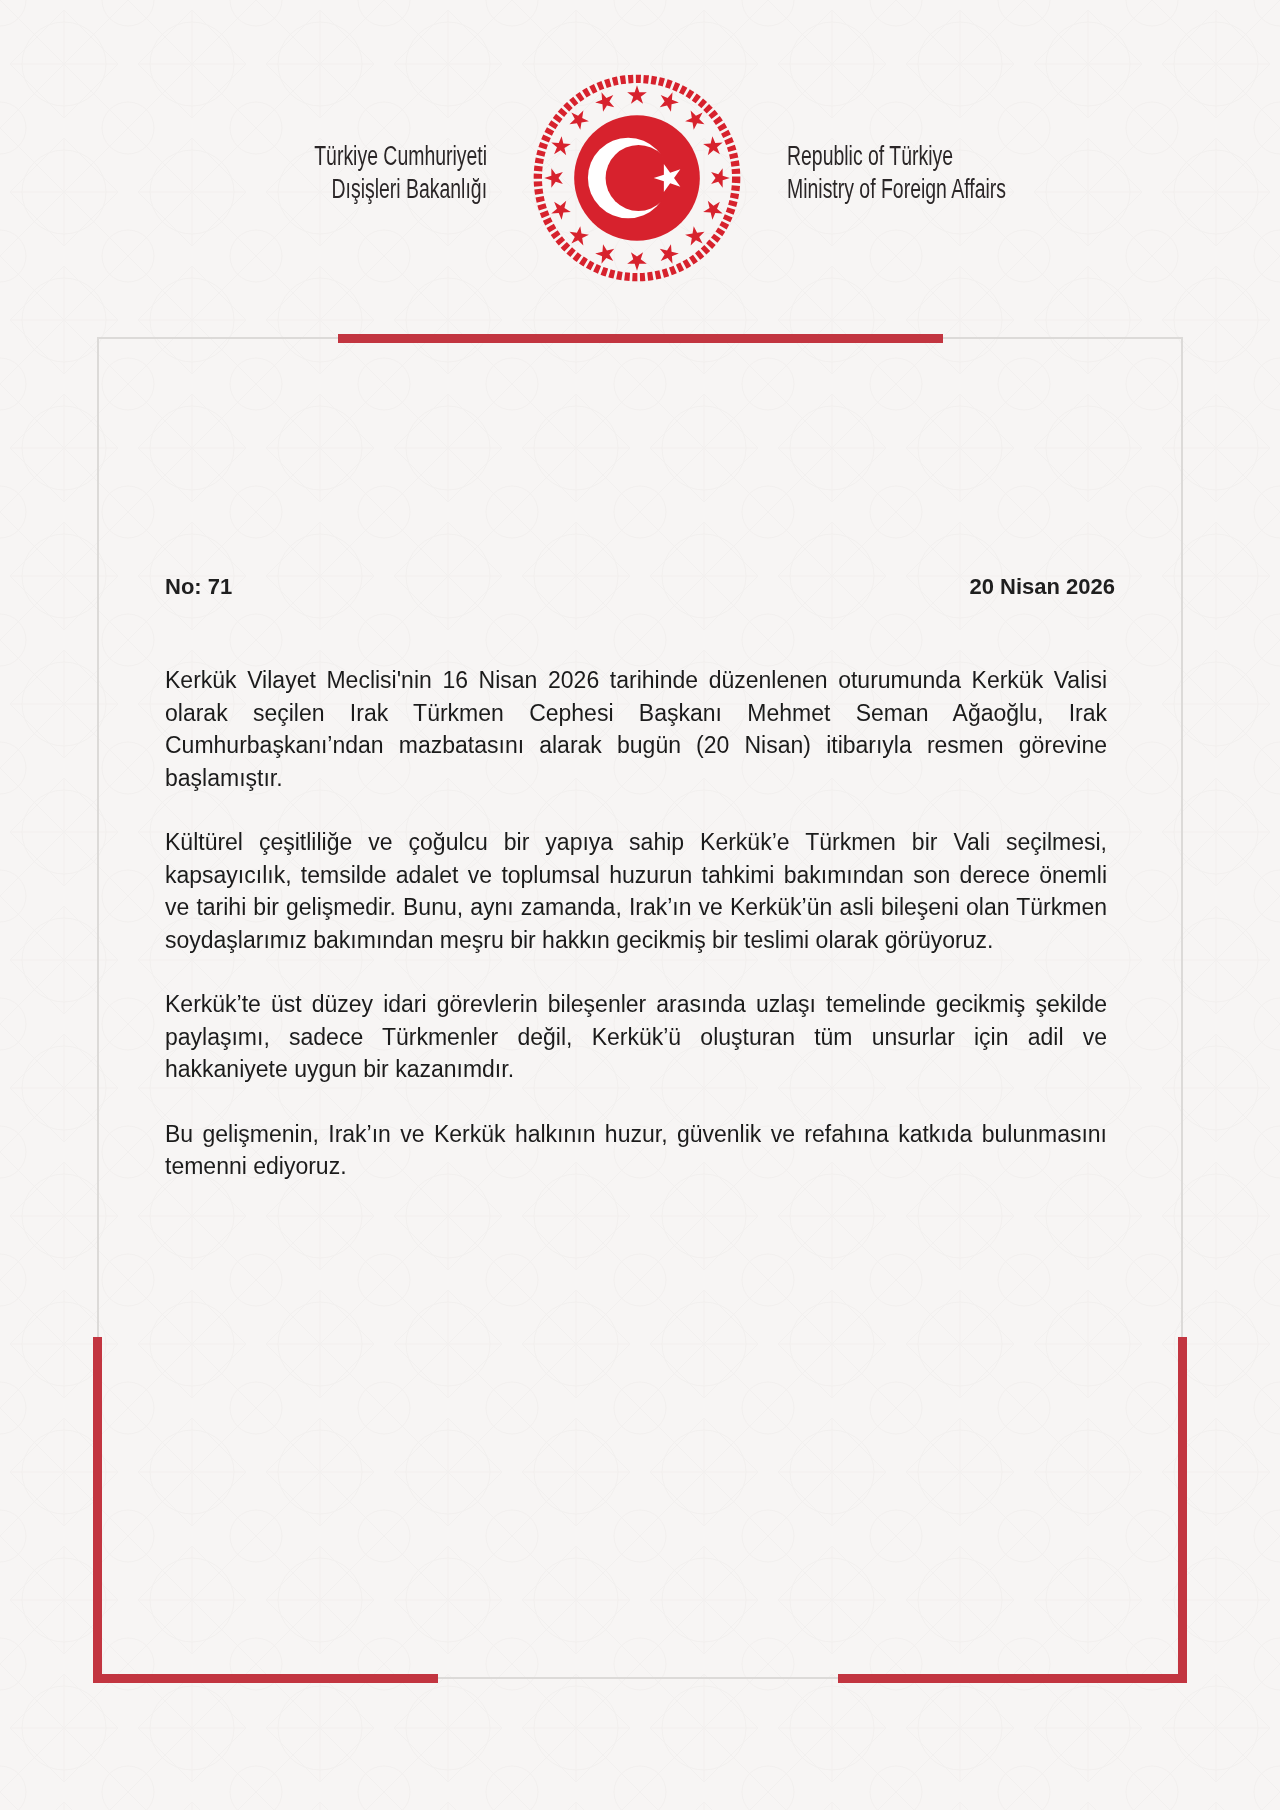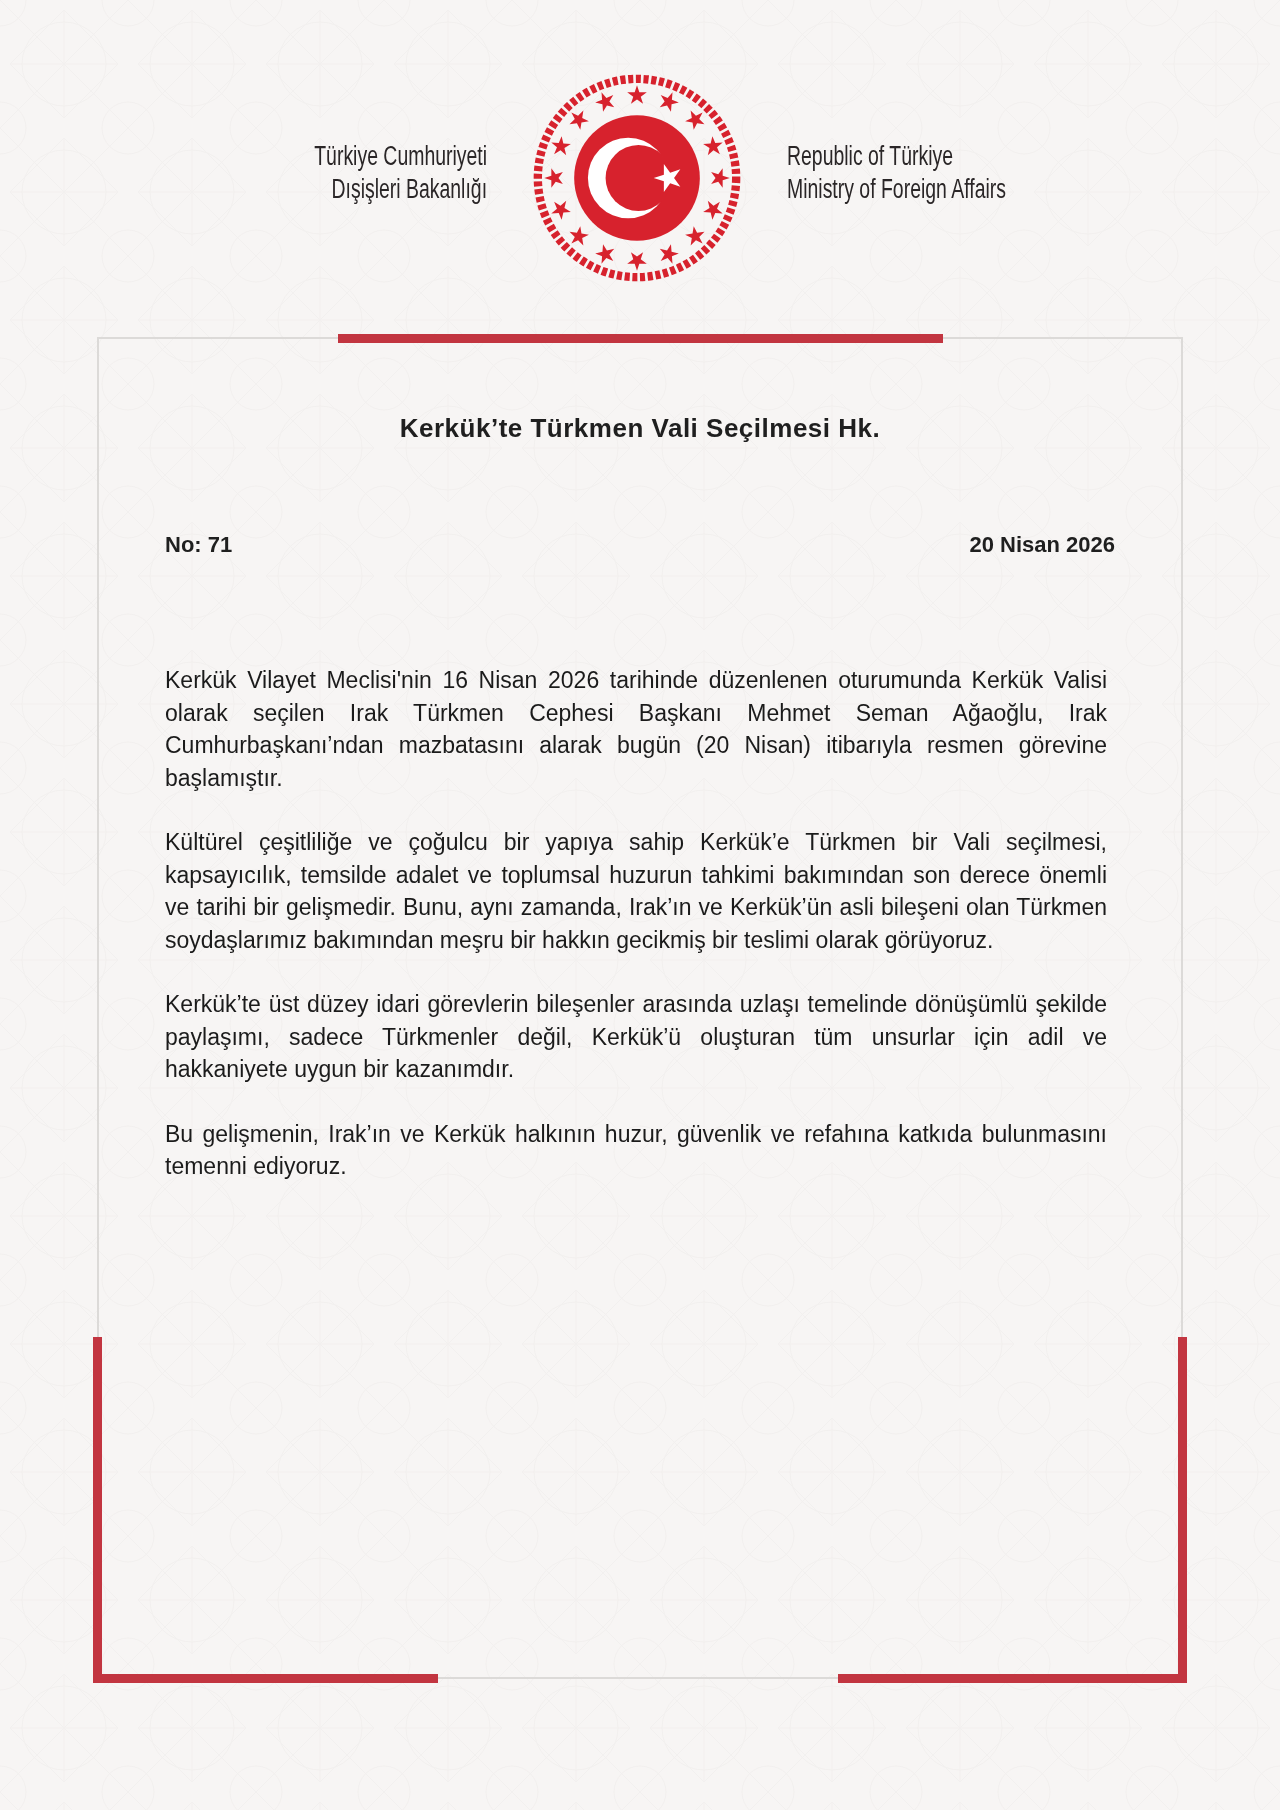--- a/index.html
+++ b/index.html
@@ -72,21 +72,21 @@
     width: 1086px;
     text-align: center;
     font-size: 26px;
     font-weight: bold;
     letter-spacing: 0.5px;
     z-index: 3;
   }
   .meta-row {
     position: absolute;
     left: 165px;
-    top: 532px;
+    top: 574px;
     width: 950px;
     display: flex;
     justify-content: space-between;
     font-size: 22px;
     font-weight: bold;
     z-index: 3;
   }
   .body-text {
     position: absolute;
     left: 165px;
@@ -184,28 +184,27 @@
   </div>
 
   <div class="doc-box"></div>
 
   <div class="bar top-divider"></div>
   <div class="bar left-accent"></div>
   <div class="bar right-accent"></div>
   <div class="bar bottom-left"></div>
   <div class="bar bottom-right"></div>
 
-  <div class="doc-title">Kerkük’te Türkmen Vali Seçilmesi Hk.</div>
 
   <div class="meta-row">
     <span>No: 71</span>
     <span>20 Nisan 2026</span>
   </div>
 
   <div class="body-text">
     <p>Kerkük Vilayet Meclisi'nin 16 Nisan 2026 tarihinde düzenlenen oturumunda Kerkük Valisi olarak seçilen Irak Türkmen Cephesi Başkanı Mehmet Seman Ağaoğlu, Irak Cumhurbaşkanı’ndan mazbatasını alarak bugün (20 Nisan) itibarıyla resmen görevine başlamıştır.</p>
     <p>Kültürel çeşitliliğe ve çoğulcu bir yapıya sahip Kerkük’e Türkmen bir Vali seçilmesi, kapsayıcılık, temsilde adalet ve toplumsal huzurun tahkimi bakımından son derece önemli ve tarihi bir gelişmedir. Bunu, aynı zamanda, Irak’ın ve Kerkük’ün asli bileşeni olan Türkmen soydaşlarımız bakımından meşru bir hakkın gecikmiş bir teslimi olarak görüyoruz.</p>
-    <p>Kerkük’te üst düzey idari görevlerin bileşenler arasında uzlaşı temelinde dönüşümlü şekilde paylaşımı, sadece Türkmenler değil, Kerkük’ü oluşturan tüm unsurlar için adil ve hakkaniyete uygun bir kazanımdır.</p>
+    <p>Kerkük’te üst düzey idari görevlerin bileşenler arasında uzlaşı temelinde gecikmiş şekilde paylaşımı, sadece Türkmenler değil, Kerkük’ü oluşturan tüm unsurlar için adil ve hakkaniyete uygun bir kazanımdır.</p>
     <p>Bu gelişmenin, Irak’ın ve Kerkük halkının huzur, güvenlik ve refahına katkıda bulunmasını temenni ediyoruz.</p>
   </div>
 
 
 </div>
 
 </body></html>

